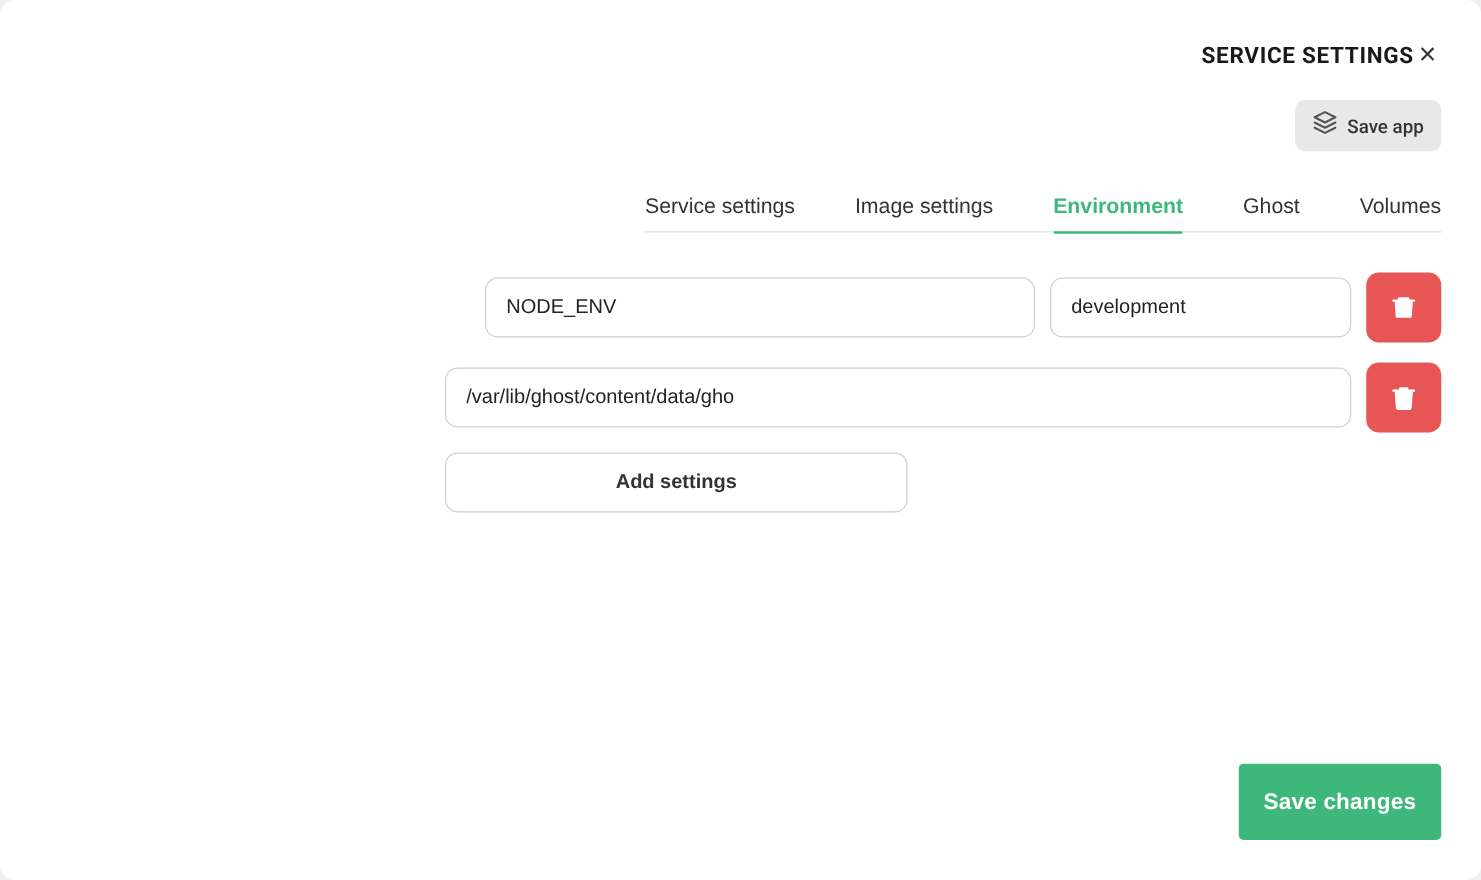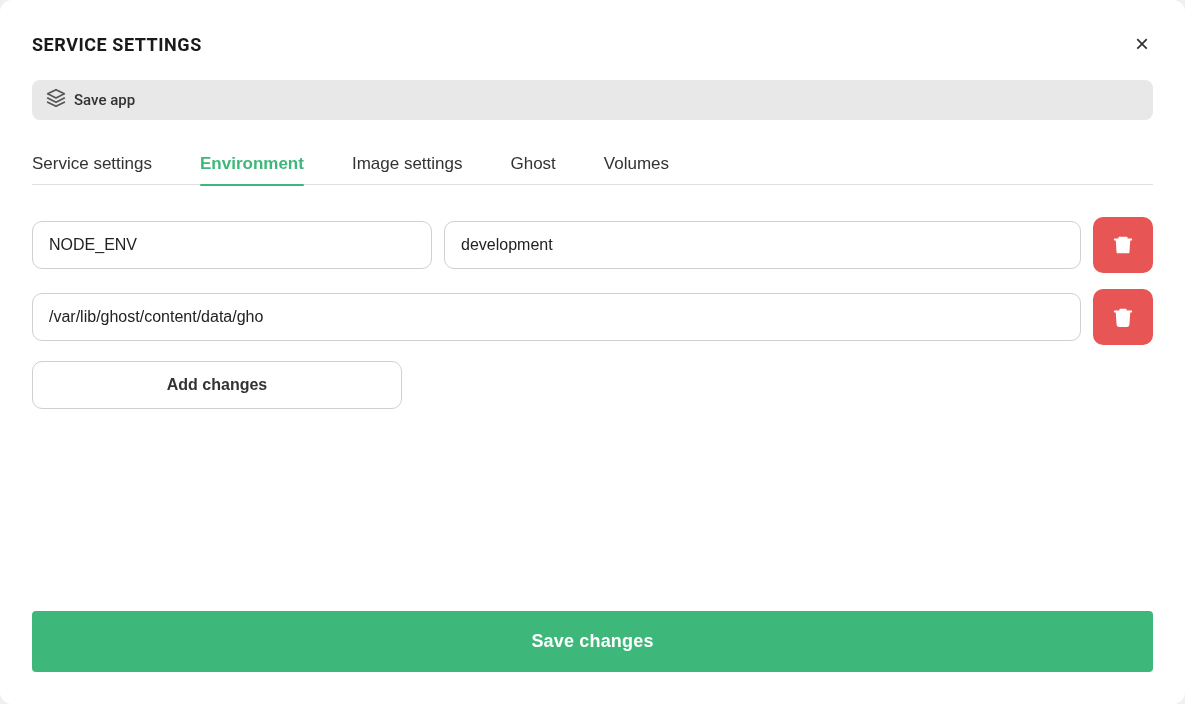--- a/index.html
+++ b/index.html
@@ -19,20 +19,21 @@
 
     .modal {
       background: #ffffff;
       width: 1185px;
       min-height: 704px;
       border-radius: 12px;
       padding: 28px 32px 32px 32px;
       position: relative;
       display: flex;
       flex-direction: column;
+      align-items: flex-end;
     }
 
     .modal-header {
       display: flex;
       align-items: center;
       justify-content: space-between;
       margin-bottom: 20px;
     }
 
     .modal-title {
@@ -128,21 +129,22 @@
       border: 1.5px solid #d0d0d0;
       border-radius: 10px;
       padding: 14px 16px;
       font-size: 16px;
       color: #222;
       outline: none;
       background: #fff;
     }
 
     .env-input-key {
-      width: 400px;
+      width: 440px;
+      margin-left: 32px;
     }
 
     .env-input-value {
       flex: 1;
     }
 
     .delete-btn {
       background: #e85555;
       border: none;
       border-radius: 10px;
@@ -206,22 +208,22 @@
         <polygon points="12 2 2 7 12 12 22 7 12 2"></polygon>
         <polyline points="2 17 12 22 22 17"></polyline>
         <polyline points="2 12 12 17 22 12"></polyline>
       </svg>
     </span>
     <span>Save app</span>
   </div>
 
   <div class="tabs">
     <button class="tab">Service settings</button>
+    <button class="tab">Image settings</button>
     <button class="tab active">Environment</button>
-    <button class="tab">Image settings</button>
     <button class="tab">Ghost</button>
     <button class="tab">Volumes</button>
   </div>
 
   <div class="env-rows">
     <div class="env-row">
       <input type="text" class="env-input env-input-key" value="NODE_ENV" style="">
       <input type="text" class="env-input env-input-value" value="development" style="">
       <button class="delete-btn">
         <svg viewBox="0 0 24 24">
@@ -237,19 +239,19 @@
         <svg viewBox="0 0 24 24" fill="none" stroke="white" stroke-width="2" stroke-linecap="round" stroke-linejoin="round">
           <polyline points="3 6 5 6 21 6"></polyline>
           <path d="M19 6l-1 14a2 2 0 01-2 2H8a2 2 0 01-2-2L5 6"></path>
           <path d="M10 11v6"></path>
           <path d="M14 11v6"></path>
           <path d="M9 6V4h6v2"></path>
         </svg>
       </button>
     </div>
 
-    <button class="add-variable-btn">Add changes</button>
+    <button class="add-variable-btn">Add settings</button>
   </div>
 
   <div class="footer">
     <button class="save-btn">Save changes</button>
   </div>
 </div>
 
 </body></html>

